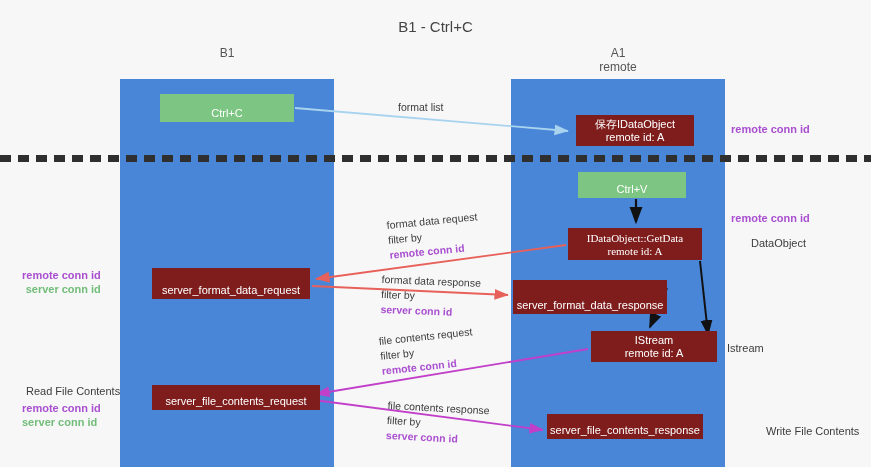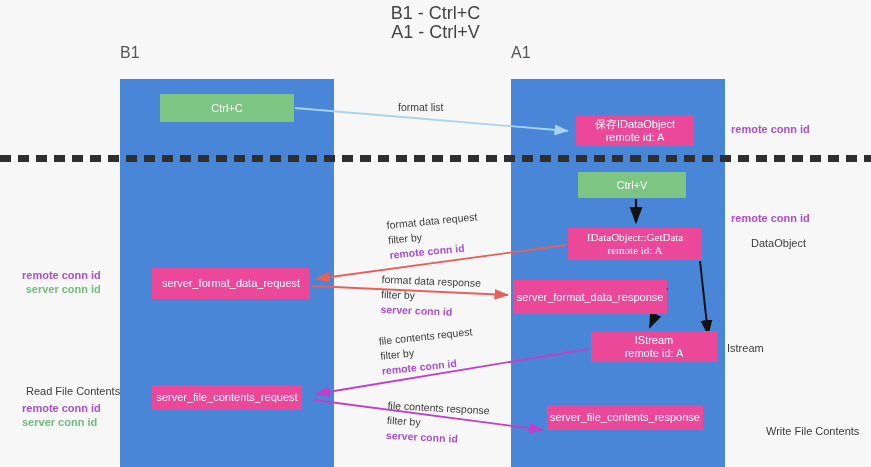--- a/index.html
+++ b/index.html
@@ -32,68 +32,69 @@
   .lane {
     position: absolute;
     background: #4a86d8;
   }
   #lane-b1 { left: 120px; top: 79px; width: 214px; height: 388px; }
   #lane-a1 { left: 511px; top: 79px; width: 214px; height: 388px; }
 
   
   .lane-header {
     position: absolute;
-    font-size: 16px;
+    text-align: center;
+    font-size: 12px;
     line-height: 14px;
     color: #555;
   }
   #hdr-b1 { left: 120px; top: 46px; width: 214px; }
   #hdr-a1 { left: 511px; top: 46px; width: 214px; }
   .lane-header .l1 { display: block; }
   .lane-header .l2 { display: block; }
 
   
   #title {
     position: absolute;
-    left: 0; top: 4px;
+    left: 0; top: 17px;
     width: 871px;
     text-align: center;
-    font-size: 18px;
+    font-size: 15px;
     line-height: 19px;
     color: #444;
   }
   #title span { display: block; }
 
   
   .node {
     position: absolute;
     box-sizing: border-box;
     display: flex;
     flex-direction: column;
     align-items: center;
-    justify-content: center;
+    justify-content: flex-end;
     text-align: center;
     color: #ffffff;
     font-size: 11px;
     line-height: 13px;
     padding: 2px 4px;
   }
   .node.green { background: #7dc582; }
-  .node.orange { background: #ec4899; }
+  .node.orange { background: #7f1d1d; }
   .node .sub { display: block; }
 
   #n-ctrlc   { left: 160px; top: 94px;  width: 134px; height: 28px; }
   #n-idataobj{ left: 576px; top: 115px; width: 118px; height: 31px; }
   #n-ctrlv   { left: 578px; top: 172px; width: 108px; height: 26px; }
   #n-getdata { left: 568px; top: 228px; width: 134px; height: 32px; font-family: Liberation Serif, serif; }
   #n-sfdreq  { left: 152px; top: 268px; width: 158px; height: 31px; }
   #n-sfdresp { left: 513px; top: 280px; width: 154px; height: 34px; }
   #n-istream { left: 591px; top: 331px; width: 126px; height: 31px; }
-  #n-sfcreq  { left: 152px; top: 385px; width: 150px; height: 25px; }
-  #n-sfcresp { left: 547px; top: 405px; width: 156px; height: 25px; }
+  #n-sfcreq  { left: 152px; top: 385px; width: 168px; height: 25px; }
+  #n-sfcresp { left: 547px; top: 414px; width: 156px; height: 25px; }
 
   
   .anno {
     position: absolute;
     font-size: 11px;
     line-height: 14px;
     white-space: nowrap;
   }
   .purple { color: #a94fd0; font-weight: bold; }
   .green-t { color: #72bd7a; font-weight: bold; }
@@ -134,28 +135,28 @@
     height: 7px;
   }
 </style>
 </head>
 <body>
 
 <div id="canvas">
 
   <div id="title">
     <span>B1 - Ctrl+C</span>
-    <span>A1 - Ctrl+V</span>
   </div>
 
   <div class="lane-header" id="hdr-b1">
     <span class="l1">B1</span>
   </div>
   <div class="lane-header" id="hdr-a1">
     <span class="l1">A1</span>
+    <span class="l2">remote</span>
   </div>
 
   <div class="lane" id="lane-b1"></div>
   <div class="lane" id="lane-a1"></div>
 
   <svg class="layer" viewBox="0 0 871 467">
     <defs>
       <marker id="ah-blue" markerWidth="9" markerHeight="9" refX="7.5" refY="3" orient="auto">
         <path d="M0,0 L8,3 L0,6 z" fill="#a8d3ef"></path>
       </marker>

